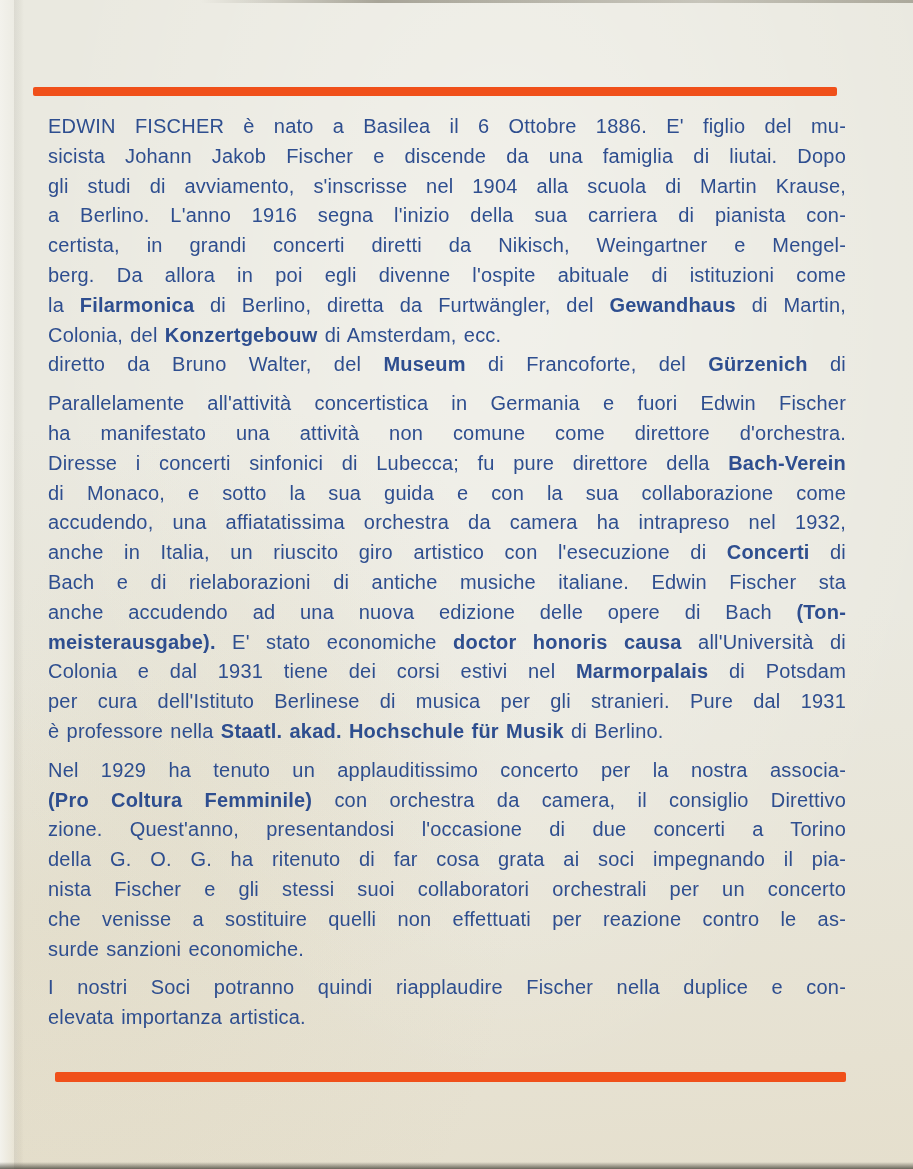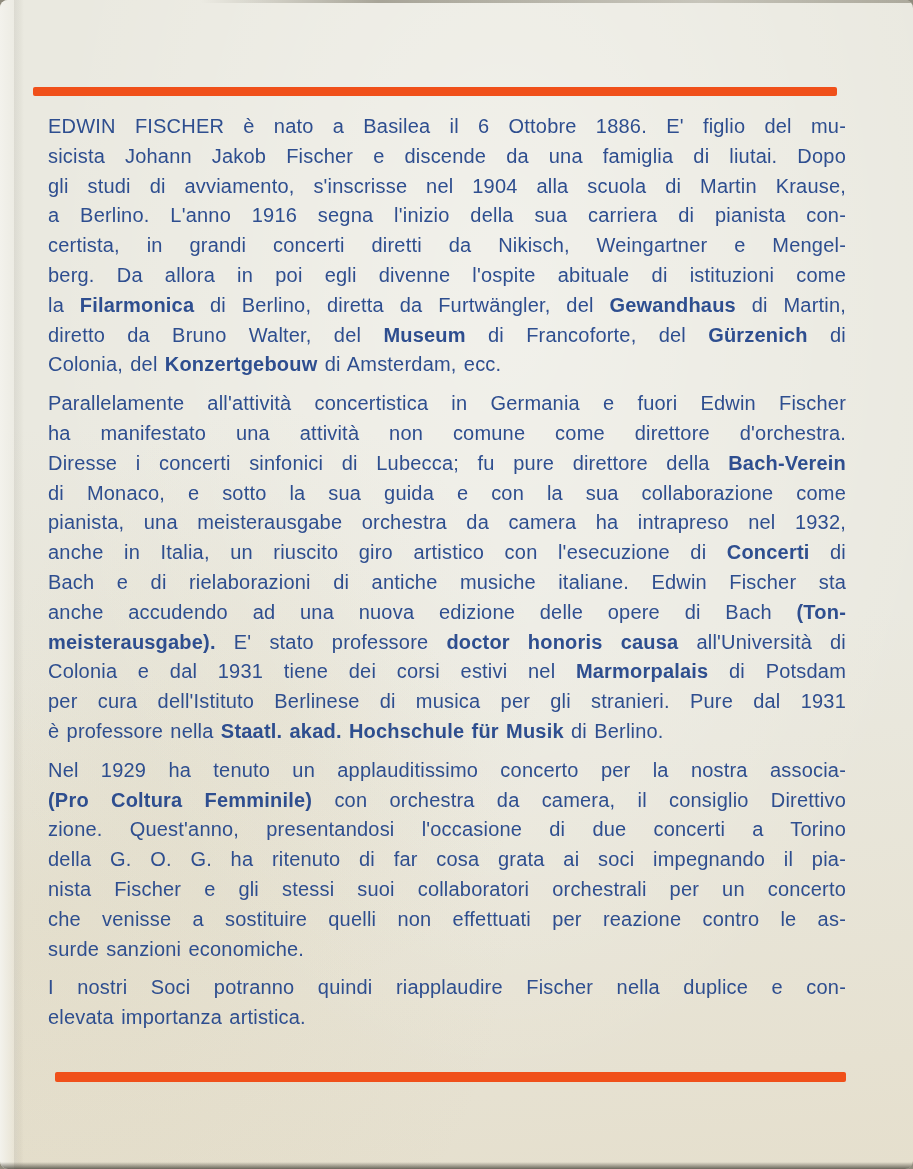--- a/index.html
+++ b/index.html
@@ -19,21 +19,20 @@
   .page {
     position: relative;
     width: 913px;
     height: 1169px;
     overflow: hidden;
     background:
       radial-gradient(ellipse at 6% 78%, rgba(195,175,120,0.12), transparent 38%),
       radial-gradient(ellipse at 30% 60%, rgba(190,170,110,0.07), transparent 30%),
       radial-gradient(ellipse at 55% 25%, rgba(255,255,255,0.35), transparent 65%),
       linear-gradient(175deg, var(--paper) 0%, var(--paper) 55%, var(--paper-deep) 100%);
-    border-radius: 8px;
   }
   .edge-top {
     position: absolute;
     top: 0; left: 200px; right: 0;
     height: 3px;
     background: linear-gradient(90deg, rgba(110,105,88,0) 0%, rgba(110,105,88,0.55) 25%, rgba(110,105,88,0.30) 70%, rgba(110,105,88,0.5) 100%);
   }
   .edge-bottom {
     position: absolute;
     left: 0; right: 0; bottom: 0;
@@ -94,33 +93,33 @@
   <div class="rule rule-top"></div>
   <div class="text-block">
       <div class="paragraph">
         <div class="line"><span>EDWIN FISCHER è nato a Basilea il 6 Ottobre 1886. E' figlio del mu-</span></div>
         <div class="line"><span>sicista Johann Jakob Fischer e discende da una famiglia di liutai. Dopo</span></div>
         <div class="line"><span>gli studi di avviamento, s'inscrisse nel 1904 alla scuola di Martin Krause,</span></div>
         <div class="line"><span>a Berlino. L'anno 1916 segna l'inizio della sua carriera di pianista con-</span></div>
         <div class="line"><span>certista, in grandi concerti diretti da Nikisch, Weingartner e Mengel-</span></div>
         <div class="line"><span>berg. Da allora in poi egli divenne l'ospite abituale di istituzioni come</span></div>
         <div class="line"><span>la </span><span class="em">Filarmonica</span><span> di Berlino, diretta da Furtwängler, del </span><span class="em">Gewandhaus</span><span> di Martin,</span></div>
+        <div class="line last"><span>Colonia, del </span><span class="em">Konzertgebouw</span><span> di Amsterdam, ecc.</span></div>
         <div class="line"><span>diretto da Bruno Walter, del </span><span class="em">Museum</span><span> di Francoforte, del </span><span class="em">Gürzenich</span><span> di</span></div>
-        <div class="line last"><span>Colonia, del </span><span class="em">Konzertgebouw</span><span> di Amsterdam, ecc.</span></div>
       </div>
       <div class="paragraph">
         <div class="line"><span>Parallelamente all'attività concertistica in Germania e fuori Edwin Fischer</span></div>
         <div class="line"><span>ha manifestato una attività non comune come direttore d'orchestra.</span></div>
         <div class="line"><span>Diresse i concerti sinfonici di Lubecca; fu pure direttore della </span><span class="em">Bach-Verein</span></div>
         <div class="line"><span>di Monaco, e sotto la sua guida e con la sua collaborazione come</span></div>
-        <div class="line"><span>pianista, una meisterausgabe orchestra da camera ha intrapreso nel 1932,</span></div>
+        <div class="line"><span>accudendo, una affiatatissima orchestra da camera ha intrapreso nel 1932,</span></div>
         <div class="line"><span>anche in Italia, un riuscito giro artistico con l'esecuzione di </span><span class="em">Concerti</span><span> di</span></div>
         <div class="line"><span>Bach e di rielaborazioni di antiche musiche italiane. Edwin Fischer sta</span></div>
         <div class="line"><span>anche accudendo ad una nuova edizione delle opere di Bach </span><span class="em">(Ton-</span></div>
-        <div class="line"><span class="em">meisterausgabe).</span><span> E' stato professore </span><span class="em">doctor honoris causa</span><span> all'Università di</span></div>
+        <div class="line"><span class="em">meisterausgabe).</span><span> E' stato economiche </span><span class="em">doctor honoris causa</span><span> all'Università di</span></div>
         <div class="line"><span>Colonia e dal 1931 tiene dei corsi estivi nel </span><span class="em">Marmorpalais</span><span> di Potsdam</span></div>
         <div class="line"><span>per cura dell'Istituto Berlinese di musica per gli stranieri. Pure dal 1931</span></div>
         <div class="line last"><span>è professore nella </span><span class="em">Staatl. akad. Hochschule für Musik</span><span> di Berlino.</span></div>
       </div>
       <div class="paragraph">
         <div class="line"><span>Nel 1929 ha tenuto un applauditissimo concerto per la nostra associa-</span></div>
         <div class="line"><span class="em">(Pro Coltura Femminile)</span><span> con orchestra da camera, il consiglio Direttivo</span></div>
         <div class="line"><span>zione. Quest'anno, presentandosi l'occasione di due concerti a Torino</span></div>
         <div class="line"><span>della G. O. G. ha ritenuto di far cosa grata ai soci impegnando il pia-</span></div>
         <div class="line"><span>nista Fischer e gli stessi suoi collaboratori orchestrali per un concerto</span></div>

